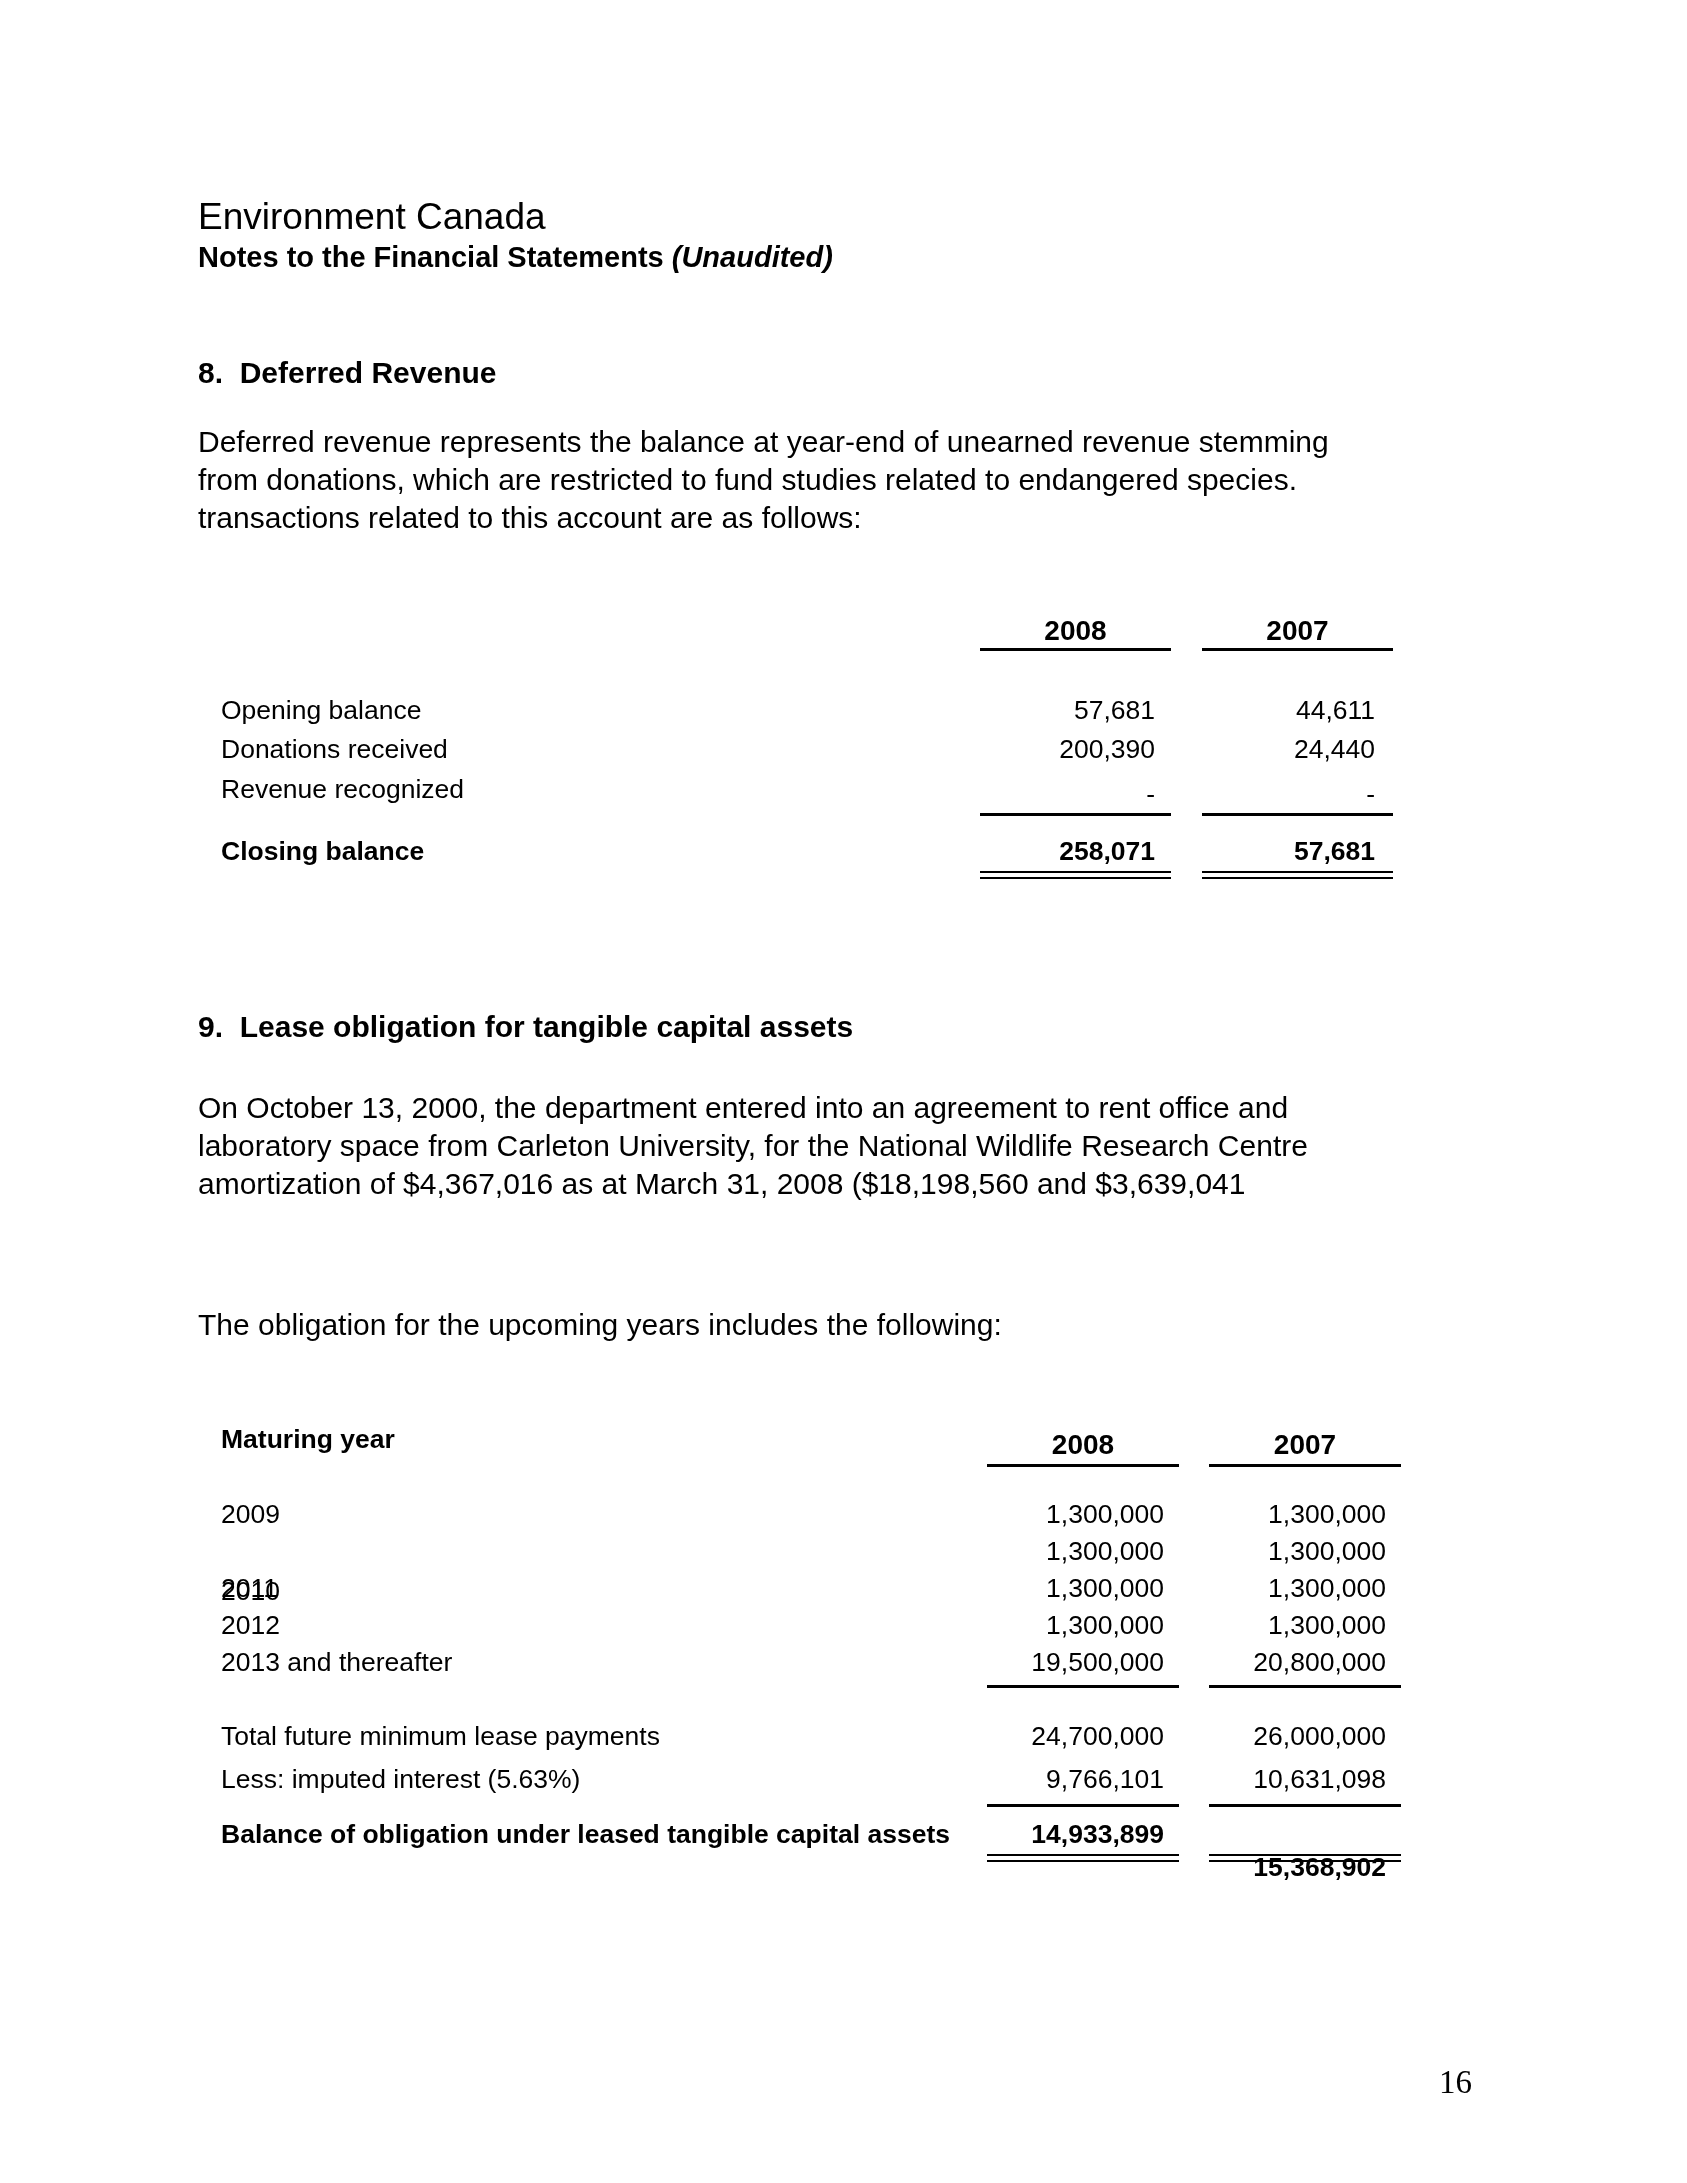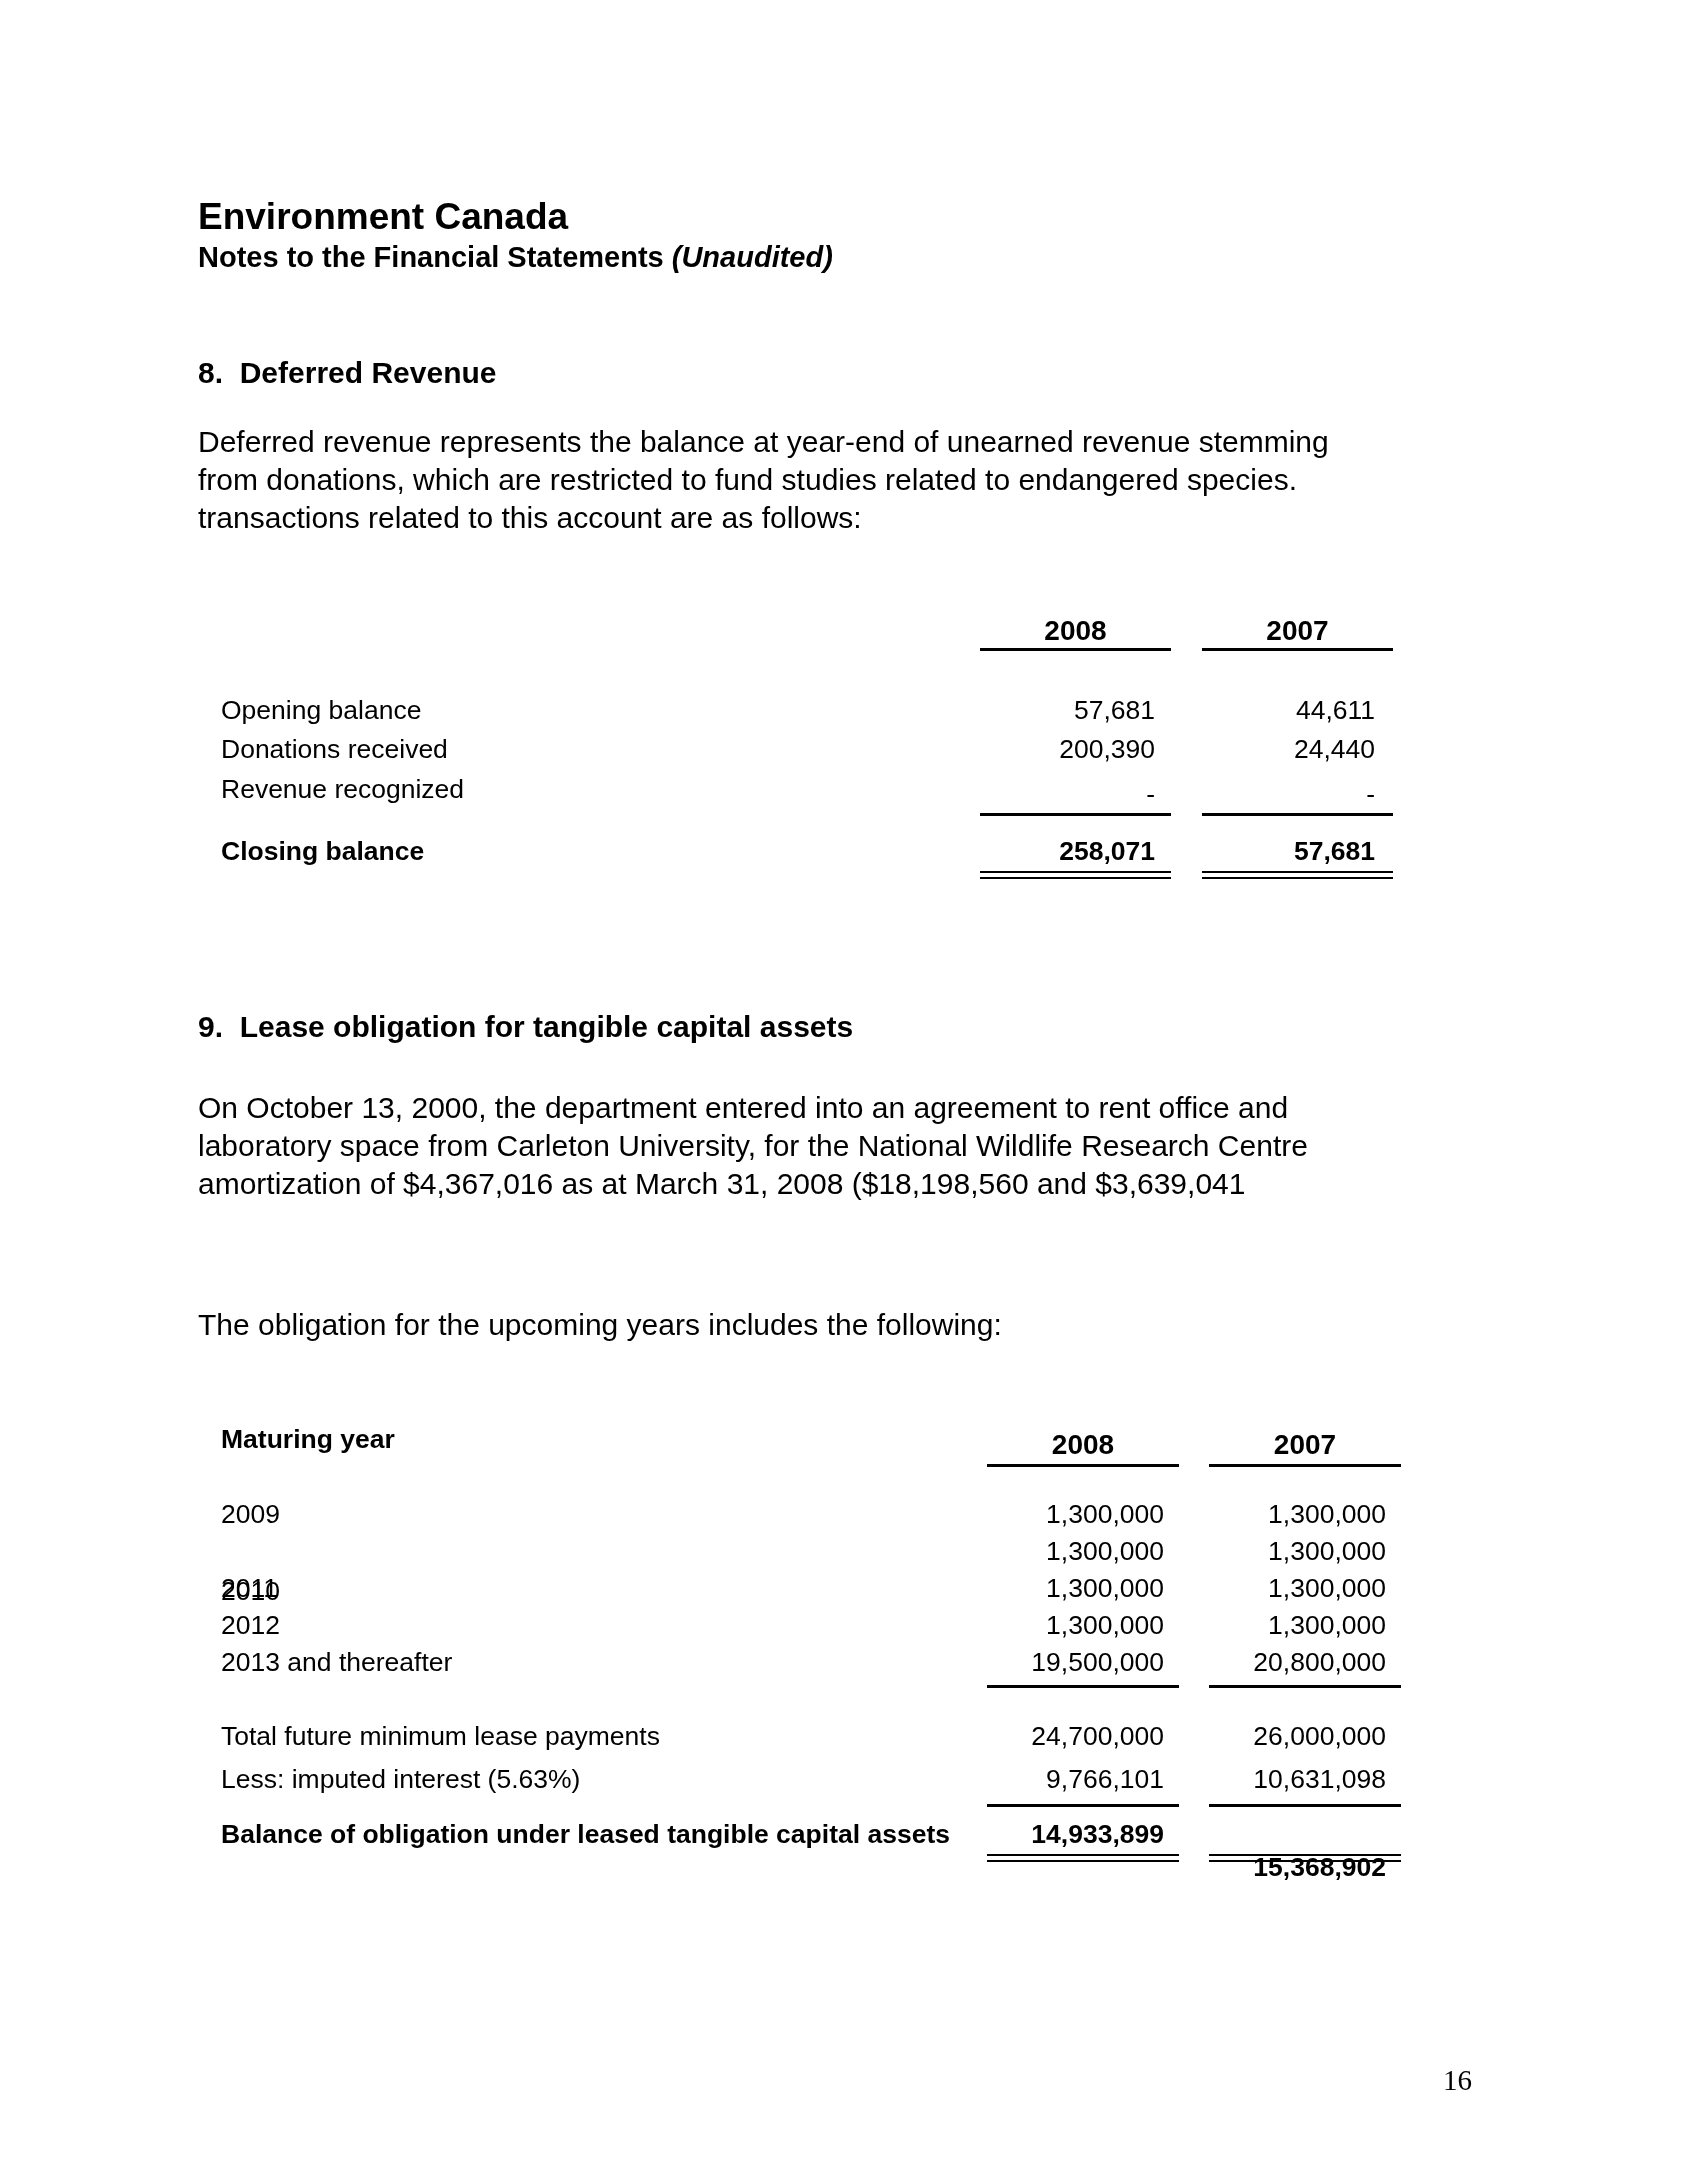--- a/index.html
+++ b/index.html
@@ -1,31 +1,31 @@
 <!DOCTYPE html>
 <html style="font-size:10.6px"><head>
   <meta charset="utf-8">
   <style>
     html, body { margin: 0; padding: 0; background: #ffffff; }
     body { width: 1687px; height: 2183px; position: relative; overflow: hidden;
            font-family: "Liberation Sans", sans-serif; color: #000; }
     .abs { position: absolute; }
-    .title { left: 198px; top: 196px; font-size: 37px; font-weight: bold; }
+    .title { left: 198px; top: 196px; font-size: 37px; font-weight: normal; }
     .subtitle { left: 198px; top: 241px; font-size: 29px; font-weight: bold; }
     .subtitle .it { font-style: italic; }
     .sec-head { left: 198px; font-size: 30px; font-weight: bold; white-space: pre; }
     .para { left: 198px; width: 1297px; font-size: 30px; line-height: 38px; }
     .para p { margin: 0; white-space: nowrap; }
     .tbl-label { font-size: 26.5px; white-space: nowrap; }
     .tbl-num { font-size: 26.5px; text-align: right; white-space: nowrap; }
     .bold { font-weight: bold; }
     .colhead { font-size: 28px; font-weight: bold; text-align: center; }
     .rule { height: 2.6px; background: #000; }
     .dbl { height: 8px; border-top: 2.6px solid #000; border-bottom: 2.6px solid #000; box-sizing: border-box; }
-    .pagenum { right: 215px; top: 2064px; font-family: "Liberation Serif", serif; font-size: 29px; margin-left: 21px; }
+    .pagenum { right: 215px; top: 2064px; font-family: "Liberation Serif", serif; font-size: 33px; margin-left: 21px; }
   </style>
 </head>
 <body>
 
 <div class="abs title">Environment Canada</div>
 <div class="abs subtitle">
   <span>Notes to the Financial Statements</span>
   <span class="it">(Unaudited)</span>
 </div>
 

